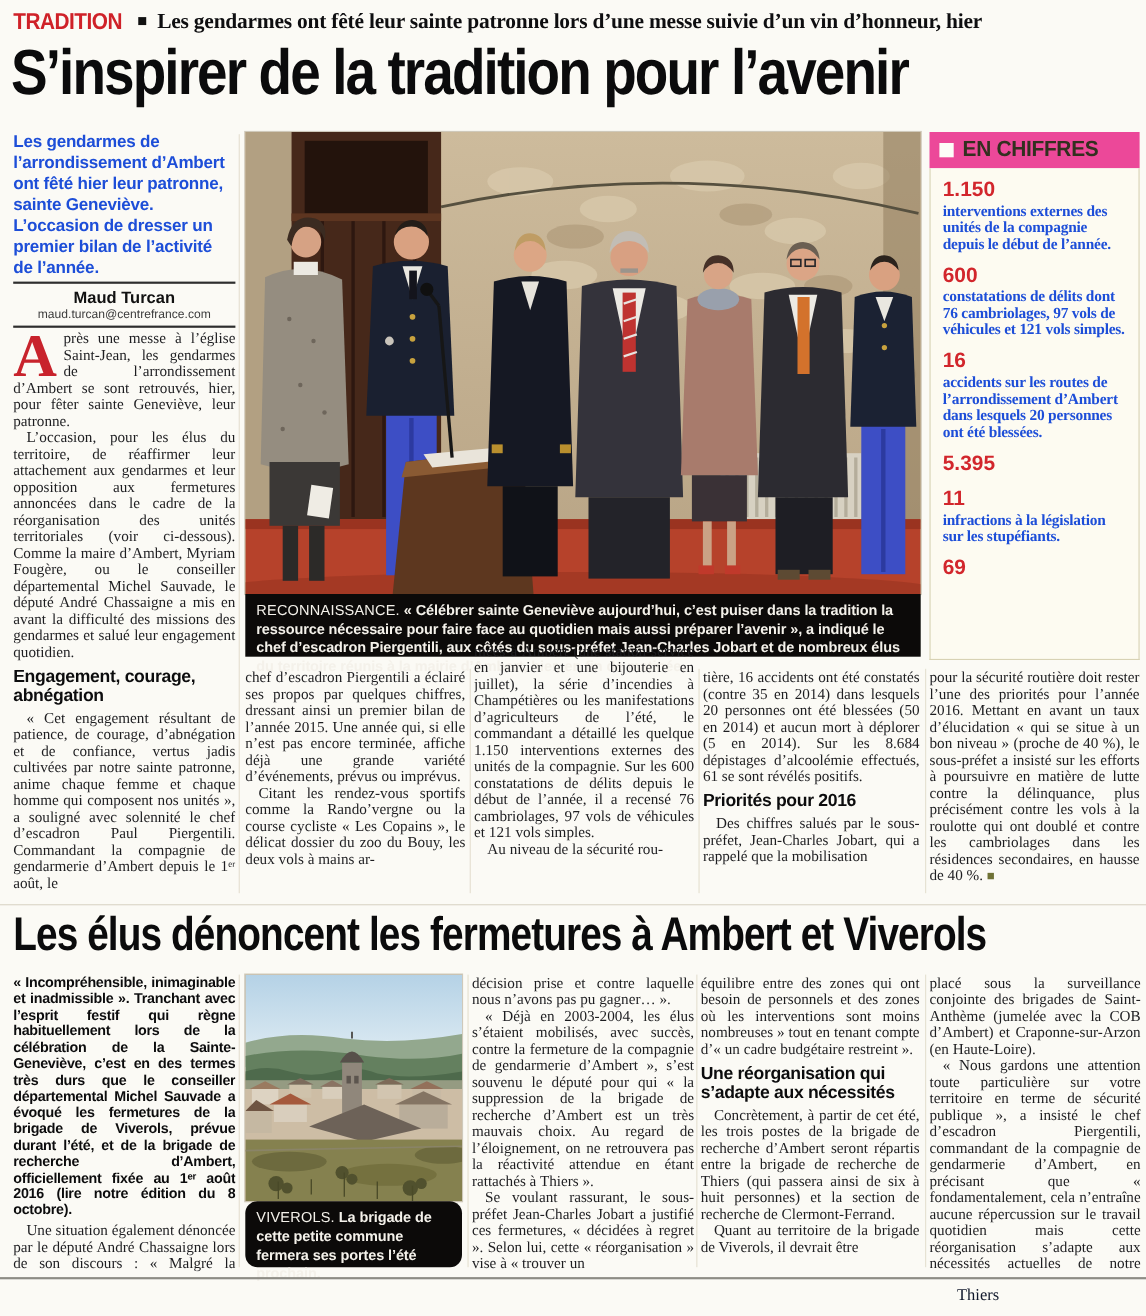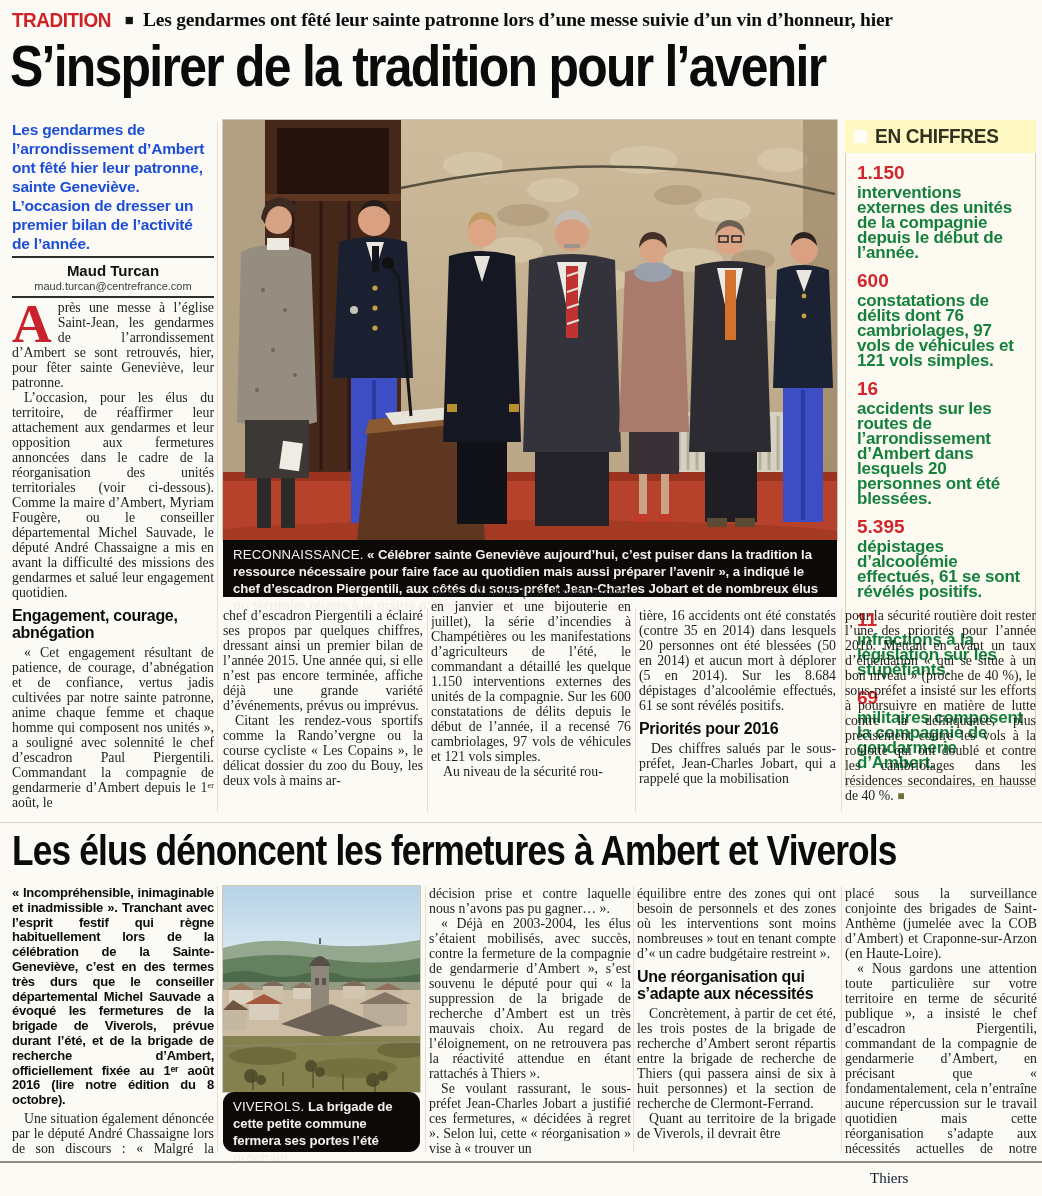--- a/index.html
+++ b/index.html
@@ -41,30 +41,30 @@
   .byline-email{font-family:"Liberation Sans",sans-serif;font-size:11px;color:#3c3c3c;margin:0 0 4px;}
   
   .photo{position:absolute;box-shadow:0 0 0 1px #cfc9ba;overflow:hidden;background:#c9b79a;}
   .photo svg{display:block;}
   .photo-caption{position:absolute;background:#0c0a09;color:#f4f1ea;
     font-family:"Liberation Sans",sans-serif;font-weight:700;font-size:13.2px;line-height:17px;
     padding:6px 10px;box-sizing:border-box;letter-spacing:-0.1px;}
   .cap-label{font-weight:400;letter-spacing:0.2px;}
   
   .sidebar{top:120px;left:845px;width:191px;}
-  .sidebar-head{background:#fef9c3;height:33px;display:flex;align-items:center;gap:8px;padding:0 9px;}
+  .sidebar-head{background:#ec4899;height:33px;display:flex;align-items:center;gap:8px;padding:0 9px;}
   .bullet{width:13px;height:13px;background:#fdfdf8;flex:0 0 auto;}
   .sidebar-title{font-family:"Liberation Sans",sans-serif;font-weight:700;font-size:20px;
     color:#32301f;letter-spacing:-0.3px;transform:scaleX(.95);transform-origin:0 50%;white-space:nowrap;}
   .sidebar-box{background:#fdfbf1;border:1px solid #d8d2b4;border-top:none;
     padding:9px 11px 6px;box-sizing:border-box;min-height:447px;}
   .sb-item{margin-bottom:10px;}
   .num{font-family:"Liberation Sans",sans-serif;font-weight:700;font-size:19px;color:#d2262c;margin-bottom:1px;}
-  .itext{font-family:Liberation Sans, sans-serif;font-weight:700;font-size:17px;
-    line-height:15px;letter-spacing:-0.2px;color:#15803d;}
+  .itext{font-family:Liberation Serif, serif;font-weight:700;font-size:14px;
+    line-height:15px;letter-spacing:-0.2px;color:#1d4ed8;}
   
   .a2lead{font-family:"Liberation Sans",sans-serif;font-weight:700;font-size:13px;
     line-height:14.8px;letter-spacing:-0.25px;color:#0c0c0d;text-align:justify;}
   
   .vline{position:absolute;width:1px;background:#e4dfd0;}
   .article-divider{position:absolute;top:822px;left:0;width:1042px;height:1px;background:#d9d5c6;}
   .footer-rule{position:absolute;top:1161px;left:0;width:1042px;height:2px;background:#8d8c85;}
   .footer-edition{position:absolute;top:1170px;left:870px;font-size:15px;color:#0f172a;}
 </style>
 </head>
@@ -266,29 +266,27 @@
     <div class="sb-item">
       <div class="num">600</div>
       <div class="itext">constatations de délits dont 76 cambriolages, 97 vols de véhicules et 121 vols simples.</div>
     </div>
     <div class="sb-item">
       <div class="num">16</div>
       <div class="itext">accidents sur les routes de l’arrondissement d’Ambert dans lesquels 20 personnes ont été blessées.</div>
     </div>
     <div class="sb-item">
       <div class="num">5.395</div>
-      <div class="itext">dépistages d’alcoolémie effectués, 61 se sont révélés positifs.</div>
     </div>
     <div class="sb-item">
       <div class="num">11</div>
       <div class="itext">infractions à la législation sur les stupéfiants.</div>
     </div>
     <div class="sb-item">
       <div class="num">69</div>
-      <div class="itext">militaires composent la compagnie de gendarmerie d’Ambert.</div>
     </div>
   </div>
 </div>
 
 <div class="col" style="top:608px;left:223px;width:200px;height:212px;">
   <p>chef d’escadron Piergentili a éclairé ses propos par quelques chiffres, dressant ainsi un premier bilan de l’année 2015. Une année qui, si elle n’est pas encore terminée, affiche déjà une grande variété d’événements, prévus ou imprévus.</p>
   <p class="ind">Citant les rendez-vous sportifs comme la Rando’vergne ou la course cycliste « Les Copains », le délicat dossier du zoo du Bouy, les deux vols à mains ar-</p>
 </div>
 <div class="col" style="top:584px;left:431px;width:200px;height:212px;">
   <p>mées à Ambert (une station-service en janvier et une bijouterie en juillet), la série d’incendies à Champétières ou les manifestations d’agriculteurs de l’été, le commandant a détaillé les quelque 1.150 interventions externes des unités de la compagnie. Sur les 600 constatations de délits depuis le début de l’année, il a recensé 76 cambriolages, 97 vols de véhicules et 121 vols simples.</p>

